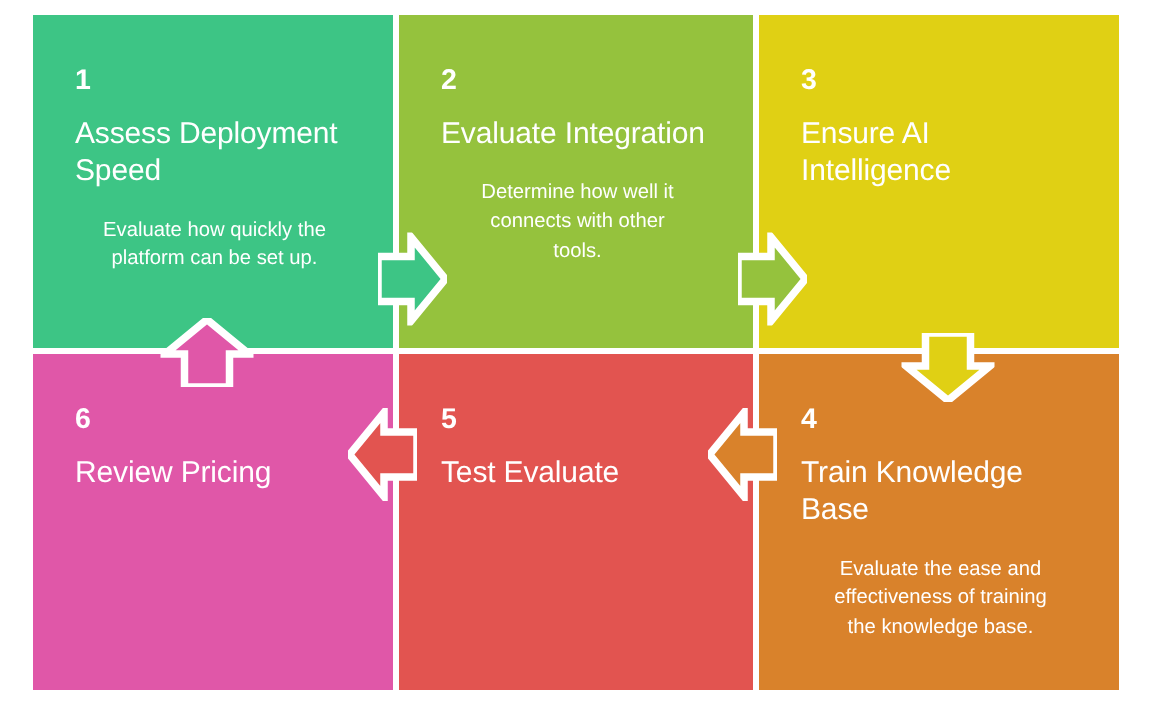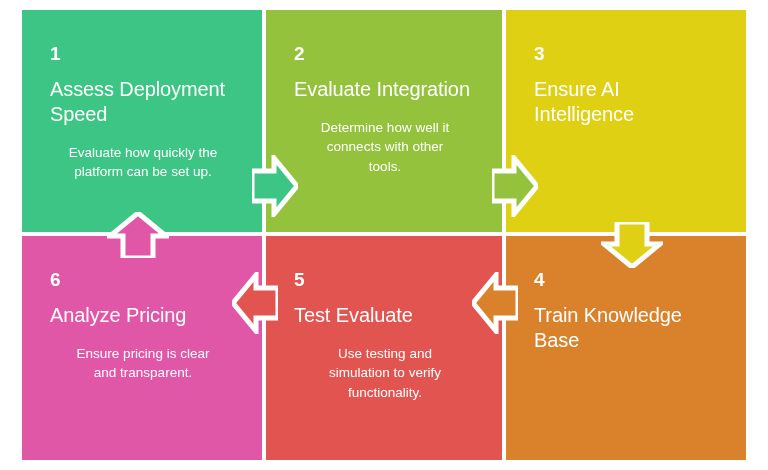--- a/index.html
+++ b/index.html
@@ -89,33 +89,32 @@
     <div class="cell-desc">Determine how well it connects with other tools.</div>
   </div>
 
   <div class="cell c3" style="background: rgb(224, 208, 20);">
     <div class="cell-num">3</div>
     <div class="cell-title">Ensure AI Intelligence</div>
   </div>
 
   <div class="cell c6" style="background: rgb(224, 87, 168);">
     <div class="cell-num">6</div>
-    <div class="cell-title">Analyze Pricing</div>
-    <div class="cell-desc">Ensure pricing is clear and transparent.</div>
+    <div class="cell-title">Review Pricing</div>
   </div>
 
   <div class="cell c5" style="background: rgb(226, 84, 80);">
     <div class="cell-num">5</div>
     <div class="cell-title">Test Evaluate</div>
-    <div class="cell-desc">Use testing and simulation to verify functionality.</div>
   </div>
 
   <div class="cell c4" style="background: rgb(217, 130, 43);">
     <div class="cell-num">4</div>
     <div class="cell-title">Train Knowledge Base</div>
+    <div class="cell-desc">Evaluate the ease and effectiveness of training the knowledge base.</div>
   </div>
 
   <div class="arrow arrow-right a12">
     <svg viewBox="0 0 46 62" width="46" height="62">
       <path d="M0,16 L22,16 L22,3 L45,31 L22,59 L22,46 L0,46 Z" stroke="#ffffff" stroke-width="5" stroke-linejoin="miter" fill="#3DC585"></path>
     </svg>
   </div>
 
   <div class="arrow arrow-right a23">
     <svg viewBox="0 0 46 62" width="46" height="62">

